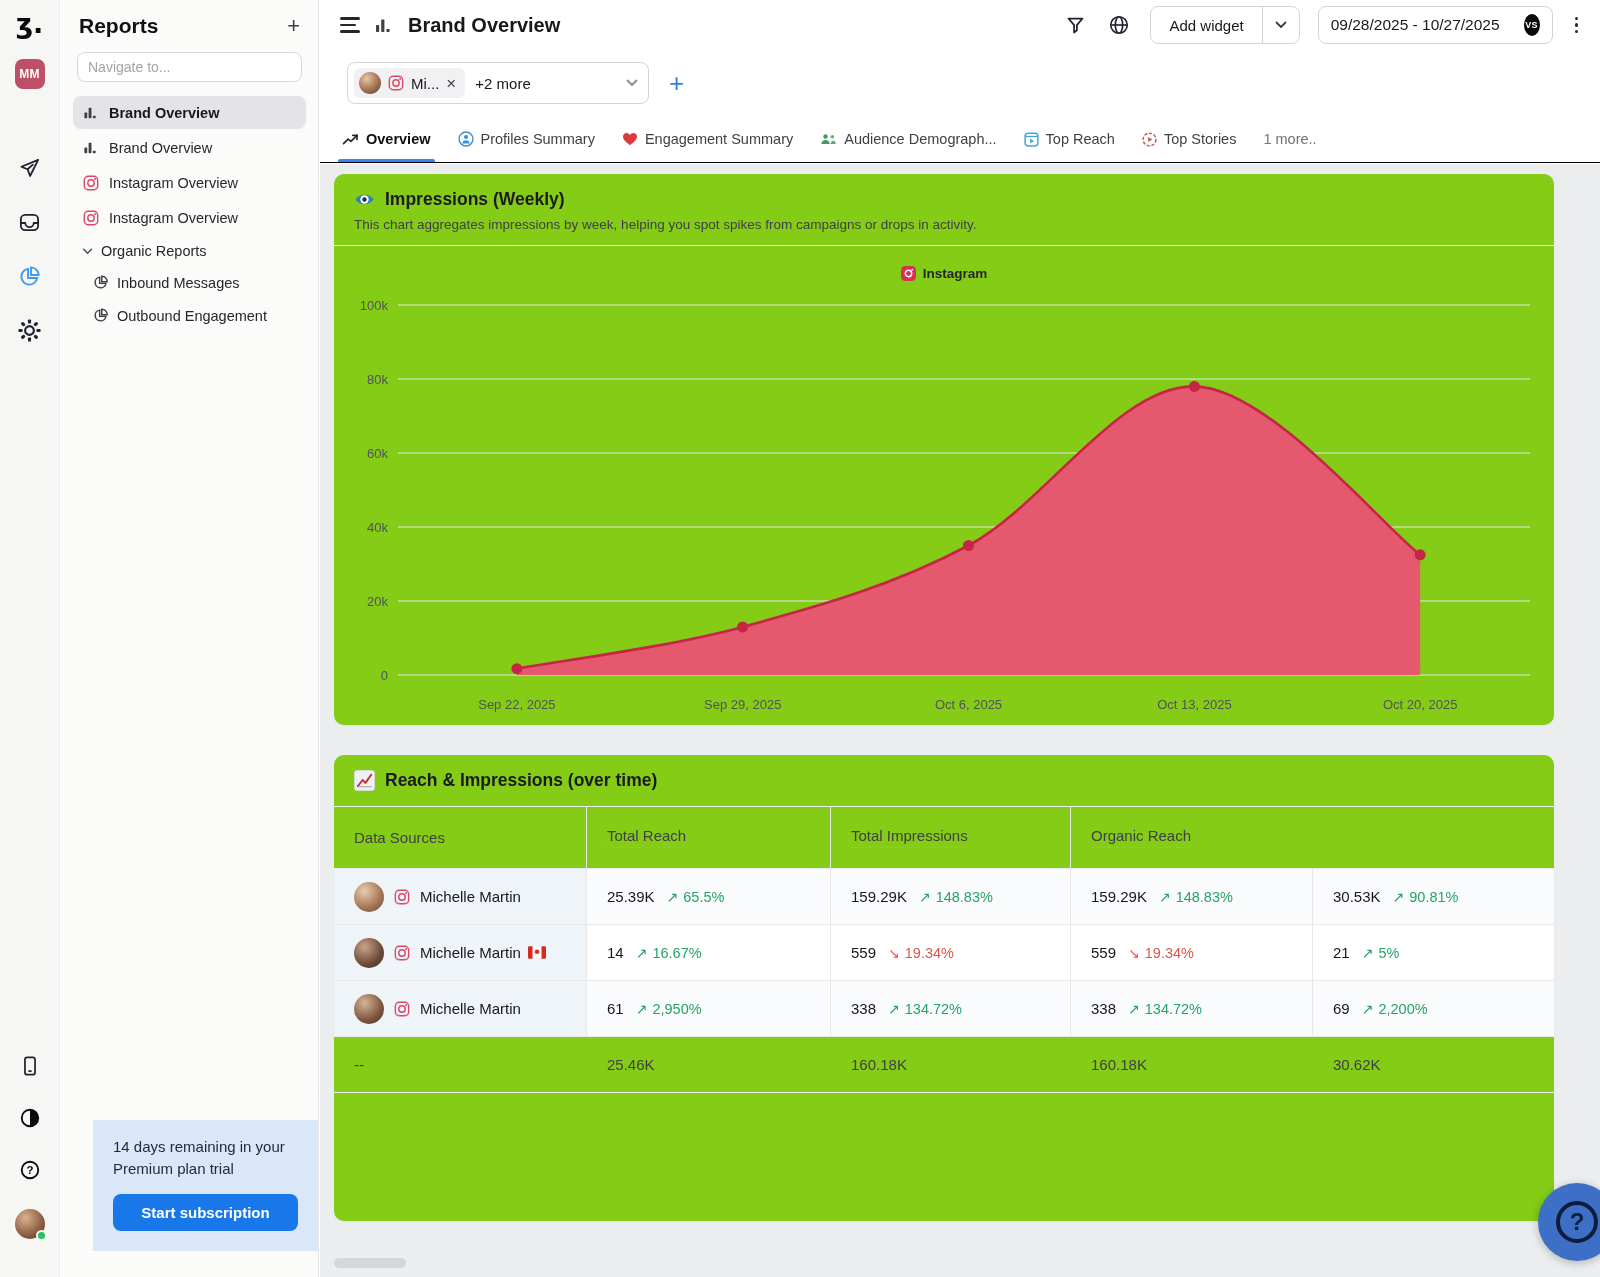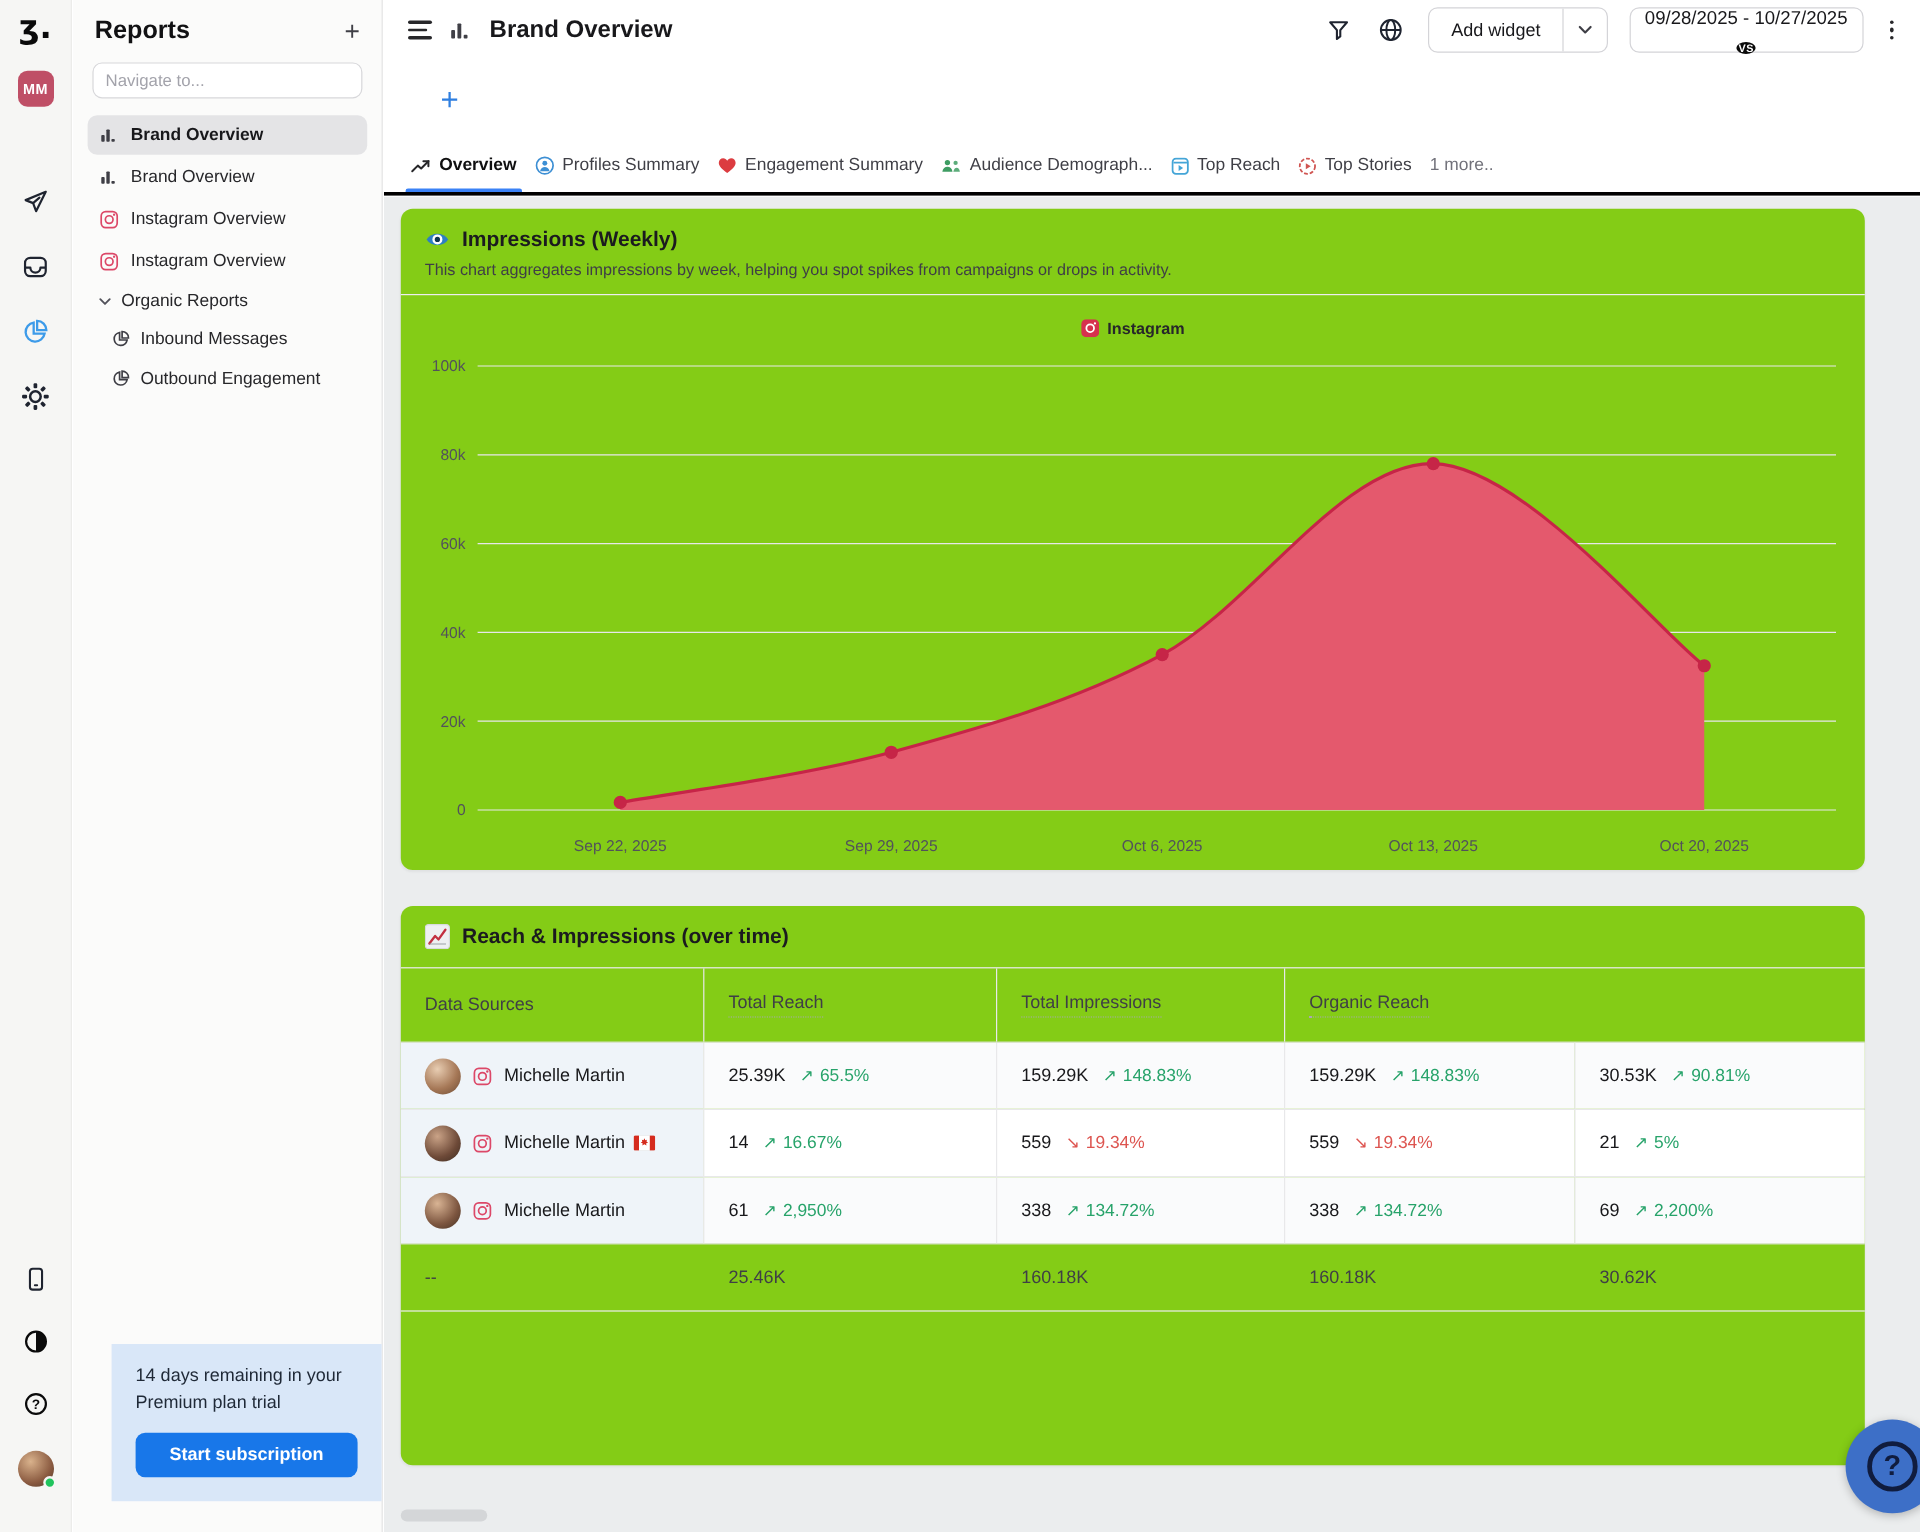--- a/index.html
+++ b/index.html
@@ -59,41 +59,41 @@
   .topbar { height:50px; display:flex; align-items:center; padding:0 18px 0 20px; gap:14px; background:#fff; }
   .hamburger { width:20px; display:flex; flex-direction:column; gap:4px; cursor:pointer; }
   .hamburger span { height:2.4px; background:#27272a; border-radius:2px; }
   .hamburger span:nth-child(2){ width:78%; }
   .page-title { font-size:20px; font-weight:600; color:#18181b; margin-left:2px; }
   .topbar-right { margin-left:auto; display:flex; align-items:center; gap:18px; }
   .tb-icon { width:26px; height:26px; display:grid; place-items:center; cursor:pointer; }
   .addw { display:flex; align-items:stretch; height:38px; border:1px solid #d4d4d8; border-radius:8px; overflow:hidden; background:#fff; }
   .addw-label { display:flex; align-items:center; padding:0 18px; font-size:15px; color:#18181b; cursor:pointer; }
   .addw-caret { display:flex; align-items:center; padding:0 12px; border-left:1px solid #d4d4d8; cursor:pointer; }
-  .daterange { display:flex; align-items:center; gap:10px; height:38px; border:1px solid #d4d4d8;
-    border-radius:8px; padding:0 12px; font-size:15.5px; color:#18181b; cursor:pointer; background:#fff;flex-direction:column; }
+  .daterange { display:flex; align-items:center; gap:24px; height:38px; border:1px solid #d4d4d8;
+    border-radius:8px; padding:0 12px; font-size:15.5px; color:#18181b; cursor:pointer; background:#fff; }
   .vs-badge { width:16px; height:22px; border-radius:50%; background:#0a0a0a; color:#fff;
     font-size:9px; font-weight:700; display:grid; place-items:center; letter-spacing:.3px; }
   .kebab { display:flex; flex-direction:column; gap:3px; padding:4px; cursor:pointer; }
   .kebab i { width:3.4px; height:3.4px; background:#27272a; border-radius:50%; }
 
   .profilebar { height:66px; display:flex; align-items:center; padding:0 0 0 27px; background:#fff; }
   .chip-box { width:302px; height:42px; border:1px solid #d4d4d8; border-radius:8px; background:#fff;
     display:flex; align-items:center; padding:0 10px 0 6px; gap:10px; }
   .chip { display:flex; align-items:center; gap:7px; background:#f1f1f3; border-radius:6px; height:30px; padding:0 9px 0 5px; }
   .chip-avatar { width:22px; height:22px; border-radius:50%;
     background:radial-gradient(circle at 35% 30%, #e7c7a6, #9a6a4c 60%, #5c402e); }
   .chip-label { font-size:15px; color:#18181b; }
   .chip-x { font-size:17px; color:#3f3f46; cursor:pointer; line-height:1; }
   .chip-more { font-size:15px; color:#18181b; }
   .chip-caret { margin-left:auto; cursor:pointer; }
   .add-profile { margin-left:20px; font-size:26px; color:#2f7fe0; font-weight:400; cursor:pointer; line-height:1; }
 
-  .tabsbar { height:47px; display:flex; align-items:stretch; gap:15px; padding:0 22px;
-    border-bottom:3px solid #000000; background:#fff; }
+  .tabsbar { height:47px; display:flex; align-items:stretch; gap:27px; padding:0 22px;
+    border-bottom:1px solid #000000; background:#fff; }
   .tab { display:flex; align-items:center; gap:7px; font-size:14.5px; color:#3f3f46;
     cursor:pointer; position:relative; white-space:nowrap; }
   .tab.active { color:#0f0f10; font-weight:600; }
   .tab.active::after { content:""; position:absolute; left:-4px; right:-4px; bottom:0; height:3px;
     background:#3b82f6; border-radius:2px 2px 0 0; }
   .tabs-more { display:flex; align-items:center; font-size:14.5px; color:#71717a; }
 
   .content { position:absolute; top:164px; bottom:0; left:0; right:0; background:#ebedee;
     padding:10px 0 0 14px; overflow:hidden; }
 
@@ -347,20 +347,42 @@
       </div>
       <div class="kebab">
           <i></i>
           <i></i>
           <i></i>
         </div>
     </div>
   </div>
 
   <div class="profilebar">
+    <div class="chip-box">
+      <div class="chip">
+        <span class="chip-avatar"></span>
+        <span>
+            <svg viewBox="0 0 18 18" width="16" height="16">
+              <g fill="none" stroke="#dc4868" stroke-width="1.6">
+                <rect x="1.5" y="1.5" width="15" height="15" rx="4.2"></rect>
+                <circle cx="9" cy="9" r="3.6"></circle>
+              </g>
+              <circle cx="13.6" cy="4.4" r="1.1" fill="#dc4868"></circle>
+            </svg>
+          </span>
+        <span class="chip-label">Mi...</span>
+        <span class="chip-x">×</span>
+      </div>
+      <span class="chip-more">+2 more</span>
+      <span class="chip-caret">
+        <svg viewBox="0 0 12 8" width="12" height="8">
+            <path d="M1.5 1.5 L6 6 L10.5 1.5" fill="none" stroke="#8b8b93" stroke-width="1.8" stroke-linecap="round" stroke-linejoin="round"></path>
+          </svg>
+      </span>
+    </div>
     <div class="add-profile">+</div>
   </div>
 
   <div class="tabsbar" id="tabsbar">
       <div class="tab active">
         <span>
           <svg viewBox="0 0 18 14" width="17" height="13">
             <path d="M1.5 11.5 L6.5 6.5 L9.5 9 L16 2.5" fill="none" stroke="#27272a" stroke-width="1.8" stroke-linecap="round" stroke-linejoin="round"></path>
             <path d="M11.5 2.5 H16 V7" fill="none" stroke="#27272a" stroke-width="1.8" stroke-linecap="round"></path>
           </svg>

